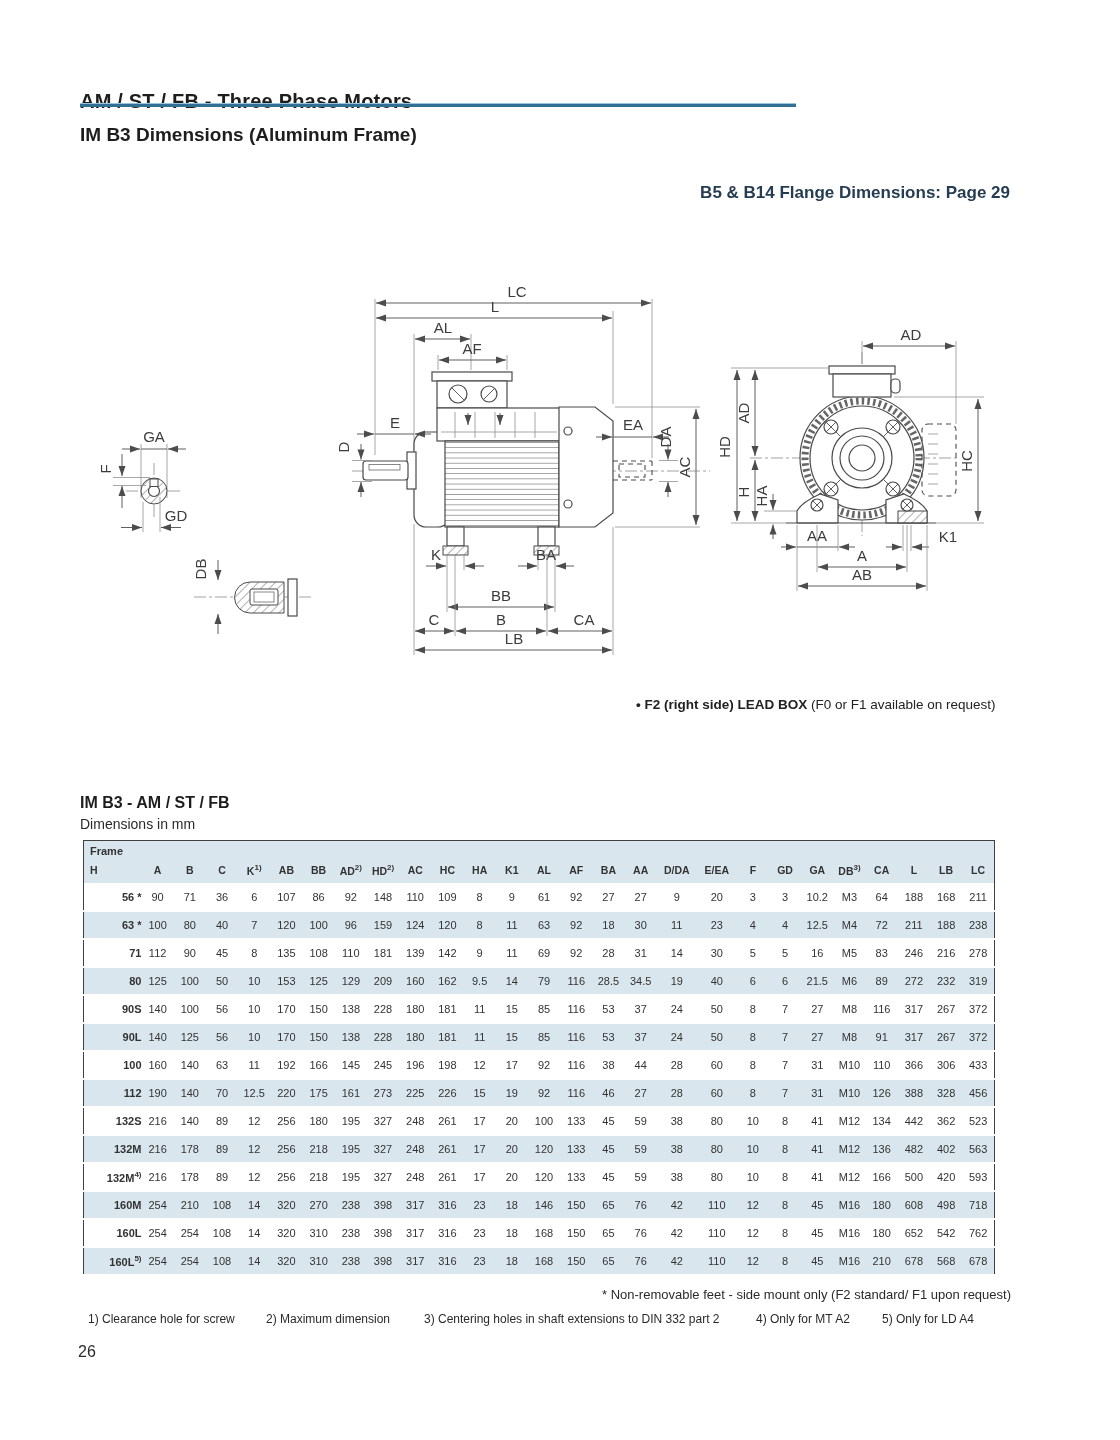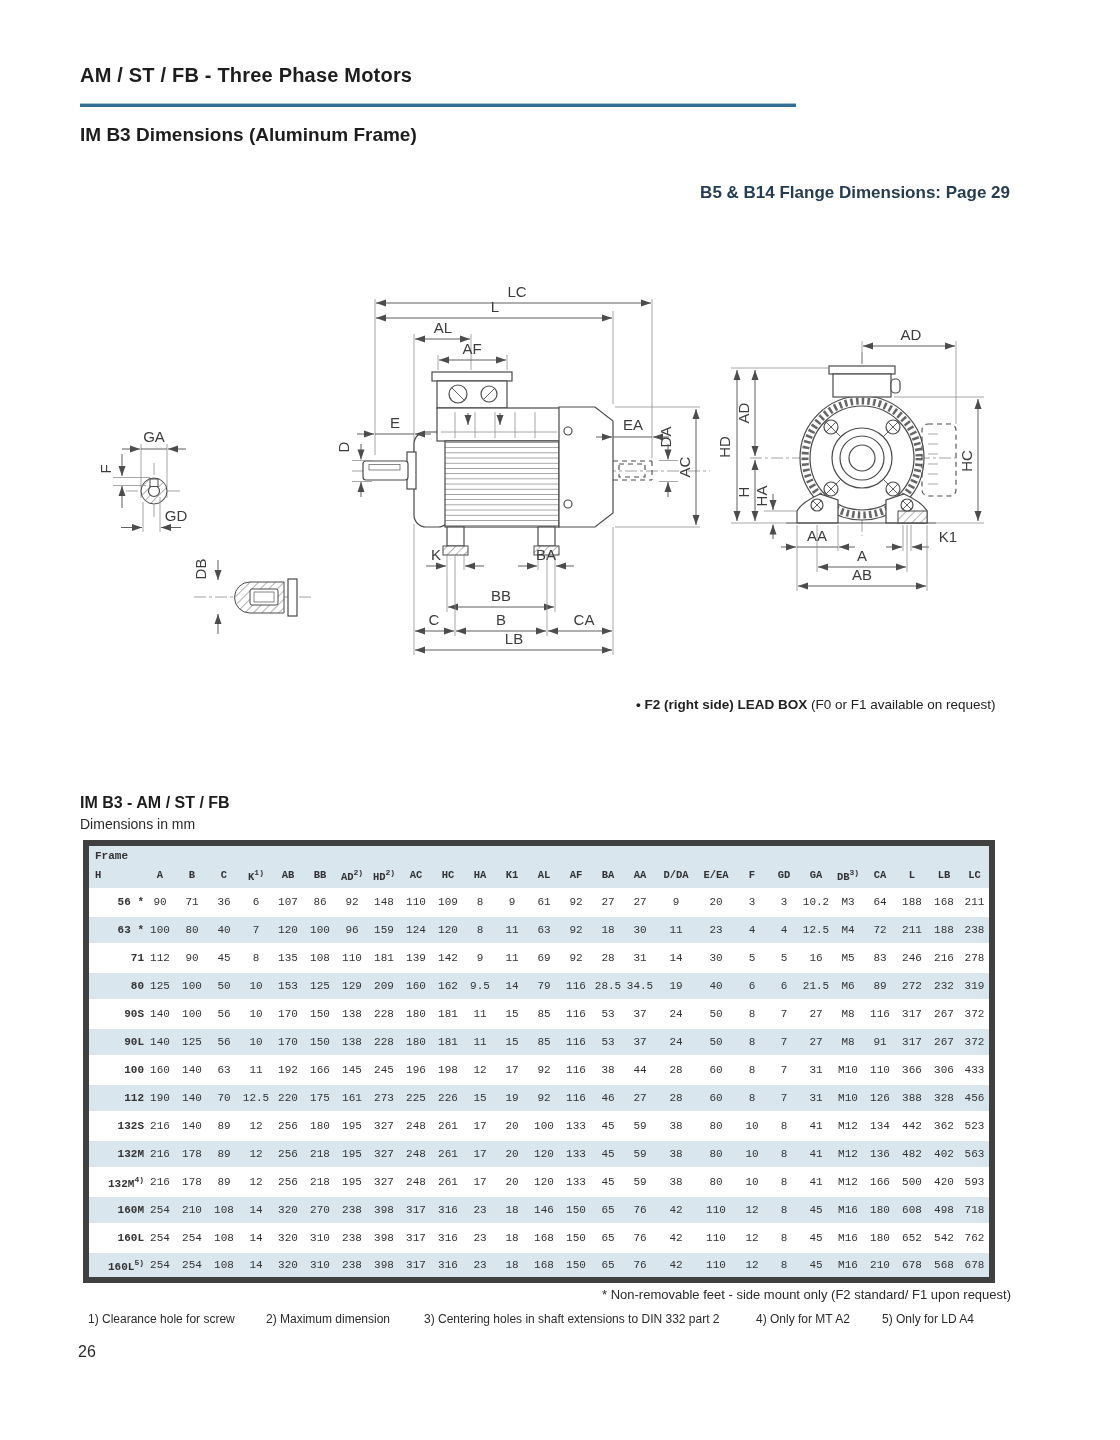--- a/index.html
+++ b/index.html
@@ -1,35 +1,35 @@
 <!DOCTYPE html>
 <html><head>
 <meta charset="utf-8">
 <style>
   html,body{margin:0;padding:0;background:#ffffff;}
   .page{position:relative;width:1120px;height:1440px;background:#fff;overflow:hidden;
         font-family:"Liberation Sans",sans-serif;color:#222;}
-  .title{position:absolute;left:80px;top:64px;font-size:20px;font-weight:bold;color:#1d1d1d;letter-spacing:.2px;}
+  .title{position:absolute;left:80px;top:90px;font-size:20px;font-weight:bold;color:#1d1d1d;letter-spacing:.2px;}
   .rule{position:absolute;left:80px;top:103px;width:716px;height:3px;background:#336f95;border-top:1px solid #9cc4d8;}
   .logo{position:absolute;left:799px;top:88px;display:flex;align-items:flex-start;}
   .logo-text{margin-left:7px;line-height:1;}
   .logo-l1{font-size:22px;font-weight:bold;color:#1a1a1a;letter-spacing:.5px;}
   .logo-l2{font-size:18px;font-weight:bold;margin-top:1px;letter-spacing:.3px;}
   .teal{color:#1e96be;}
   .subtitle{position:absolute;left:80px;top:124px;font-size:19px;font-weight:bold;color:#1d1d1d;}
   .flange-note{position:absolute;right:110px;top:183px;font-size:17px;font-weight:bold;color:#253c52;}
   .drawing{position:absolute;left:60px;top:245px;}
   .f2-note{position:absolute;left:636px;top:697px;font-size:13.5px;color:#222;}
   .shaft-note{position:absolute;left:625px;top:719px;width:385px;height:45px;background:#cfe2ed;
               display:flex;align-items:center;padding-left:13px;box-sizing:border-box;
               font-size:15.5px;font-weight:bold;color:#203448;letter-spacing:.3px;}
   .tbl-title{position:absolute;left:80px;top:794px;font-size:16px;font-weight:bold;color:#1d1d1d;}
   .tbl-units{position:absolute;left:80px;top:816px;font-size:14px;color:#2a2a2a;}
   table.dims{position:absolute;left:83px;top:840px;width:912px;border-collapse:collapse;table-layout:fixed;
-             font-size:11px;color:#333;border:6px solid #404040;font-family:Liberation Mono, monospace;}
+             font-size:11px;color:#333;border:1px solid #404040;}
   table.dims td,table.dims th{text-align:center;padding:0;font-weight:normal;}
   table.dims .blue{background:#d9e6ee;}
   table.dims .frame-cell{text-align:left;padding-left:6px;font-weight:bold;height:16px;vertical-align:bottom;font-size:11px;}
   table.dims .hrow th{height:26px;font-weight:bold;vertical-align:middle;font-size:10.5px;}
   table.dims tbody th{text-align:right;padding-left:6px;font-weight:bold;}
   table.dims tbody tr{height:28px;border-bottom:2px solid #fff;}
   sup{font-size:8px;}
   .star-note{position:absolute;left:83px;top:1287px;width:928px;text-align:right;font-size:13px;color:#2a2a2a;}
   .footnotes{position:absolute;left:0;top:1312px;width:1120px;font-size:12px;color:#2a2a2a;}
   .fn{position:absolute;white-space:nowrap;}

